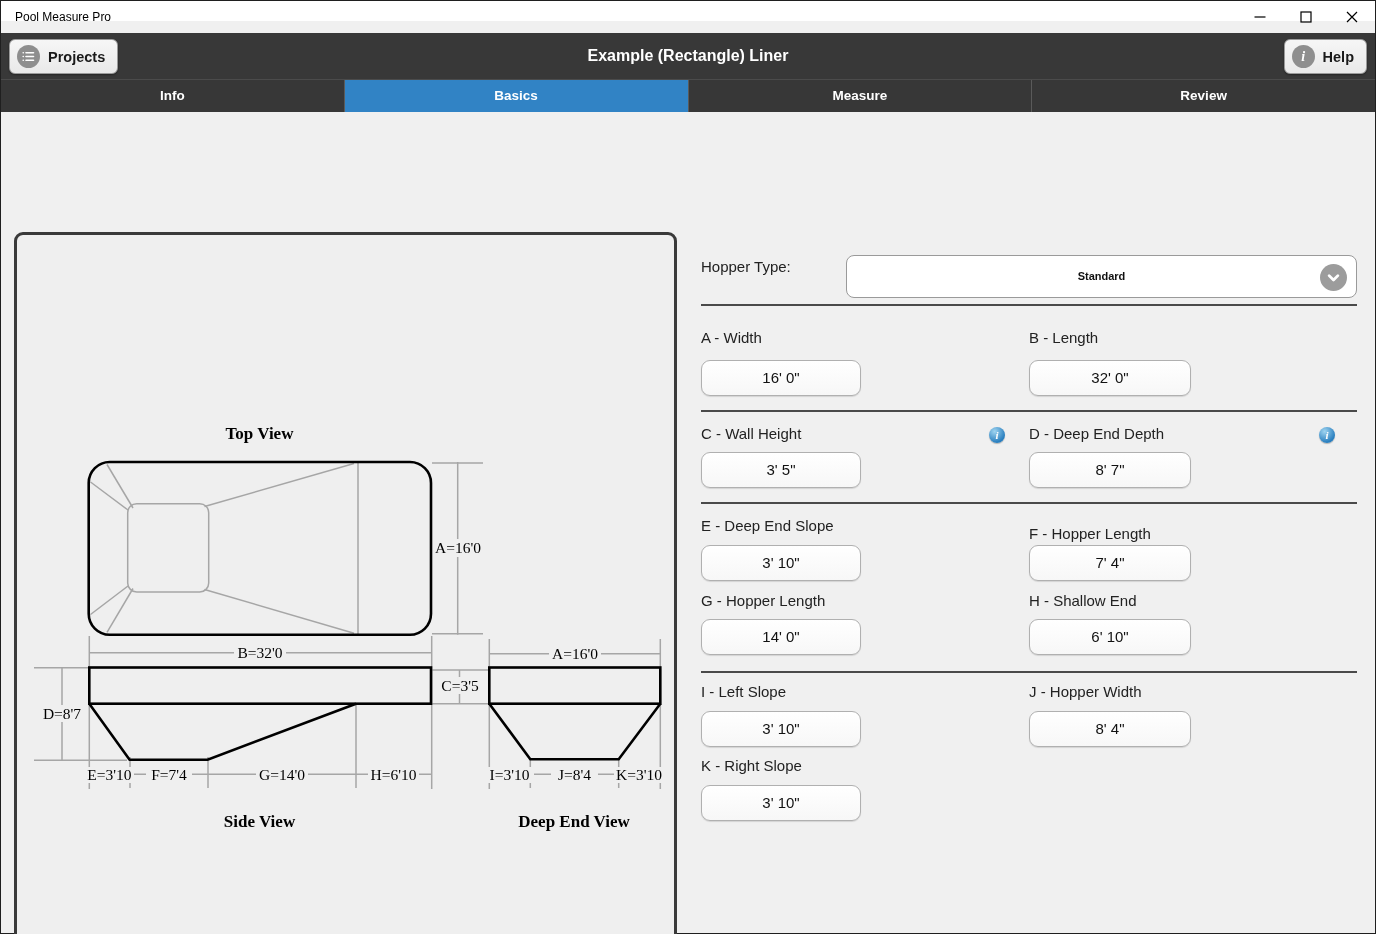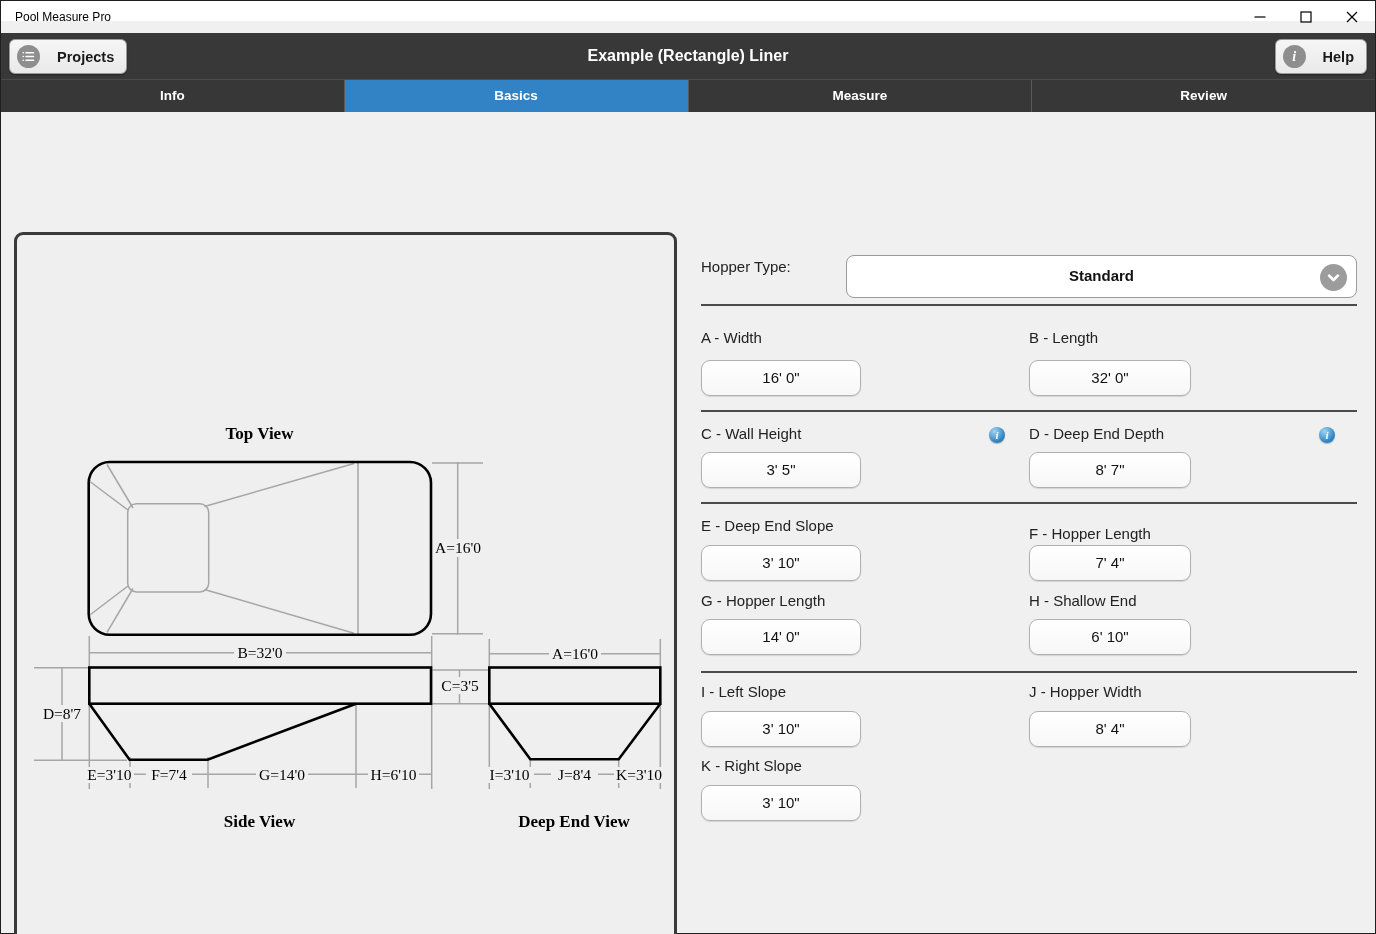--- a/index.html
+++ b/index.html
@@ -9,21 +9,21 @@
 
   
   .titlebar { position:absolute; left:0; top:0; width:100%; height:20px; background:#ffffff; }
   .titlebar-text { position:absolute; left:14px; top:0; line-height:32px; font-size:12px; color:#000; }
   .win-controls { position:absolute; right:0; top:0; height:32px; display:flex; }
   .win-btn { width:46px; height:32px; display:flex; align-items:center; justify-content:center; }
 
   
   .header { position:absolute; left:0; top:32px; width:100%; height:46px; background:#383838; }
   .header-title { position:absolute; left:0; right:0; top:0; text-align:center; line-height:46px; color:#fff; font-weight:bold; font-size:16px; }
-  .hdr-btn { position:absolute; top:6px; height:35px; background:linear-gradient(#f6f6f6,#e9e9e9); border:1px solid #9a9a9a; border-radius:6px; display:flex; align-items:center; gap:17px; padding:0 12px 0 7px; box-shadow:0 1px 2px rgba(0,0,0,0.35); }
+  .hdr-btn { position:absolute; top:6px; height:35px; background:linear-gradient(#f6f6f6,#e9e9e9); border:1px solid #9a9a9a; border-radius:6px; display:flex; align-items:center; gap:8px; padding:0 12px 0 7px; box-shadow:0 1px 2px rgba(0,0,0,0.35); }
   .hdr-btn .label { font-size:14.5px; font-weight:bold; color:#1a1a1a; }
   .circle-icon { width:23px; height:23px; border-radius:50%; background:#8e8e8e; display:flex; align-items:center; justify-content:center; flex:0 0 auto; }
   .projects-btn { left:8px; }
   .help-btn { right:8px; }
   .i-glyph { color:#fff; font-family:"Liberation Serif",serif; font-style:italic; font-weight:bold; font-size:14px; line-height:1; }
 
   
   .tabbar { position:absolute; left:0; top:78px; width:100%; height:33px; display:flex; background:#373737; border-top:1px solid #4b4b4b; }
   .tab { flex:1; text-align:center; line-height:32px; color:#fff; font-weight:bold; font-size:13.5px; border-right:1px solid #5a5a5a; }
   .tab:last-child { border-right:none; }
@@ -34,21 +34,21 @@
 
   
   .diagram-panel { position:absolute; left:13px; top:120px; width:663px; height:801px; border:3px solid #3a3a3a; border-radius:9px; background:#efefef; }
   .diagram-panel svg { display:block; }
 
   
   .right-panel { position:absolute; left:700px; top:120px; width:656px; height:640px; }
   .rp-label { position:absolute; font-size:15px; color:#222; white-space:nowrap; }
   .divider { position:absolute; left:0; width:656px; border-top:2px solid #4a4a4a; }
   .dropdown { position:absolute; left:145px; top:23px; width:511px; height:43px; background:#fff; border:1.5px solid #9a9a9a; border-radius:8px; }
-  .dropdown .val { display:block; text-align:center; line-height:40px; font-size:15px; font-weight:bold; color:#111; }
+  .dropdown .val { display:block; text-align:center; line-height:40px; font-size:11px; font-weight:bold; color:#111; }
   .dd-chevron { position:absolute; right:9px; top:8px; width:27px; height:27px; border-radius:50%; background:#9c9c9c; display:flex; align-items:center; justify-content:center; }
   .field { position:absolute; width:160px; height:36px; background:linear-gradient(#ffffff,#f7f7f7); border:1.5px solid #b0b0b0; border-radius:9px; text-align:center; line-height:33px; font-size:15px; color:#111; box-shadow:0 1px 1px rgba(0,0,0,0.12); }
   .col-b { left:328px; }
   .field.col-b { width:162px; }
   .info-icon { position:absolute; width:16px; height:16px; border-radius:50%; background:radial-gradient(circle at 35% 28%, #9fd4f0, #2a7fbf 70%); color:#fff; font-family:"Liberation Serif",serif; font-style:italic; font-weight:bold; font-size:11px; text-align:center; line-height:16px; box-shadow:0 1px 1px rgba(0,0,0,0.25); }
 
   text { font-family:"Liberation Serif", serif; fill:#000; }
   .dim-text { font-size:15.5px; }
   .view-title { font-size:17px; font-weight:bold; }
 </style>

